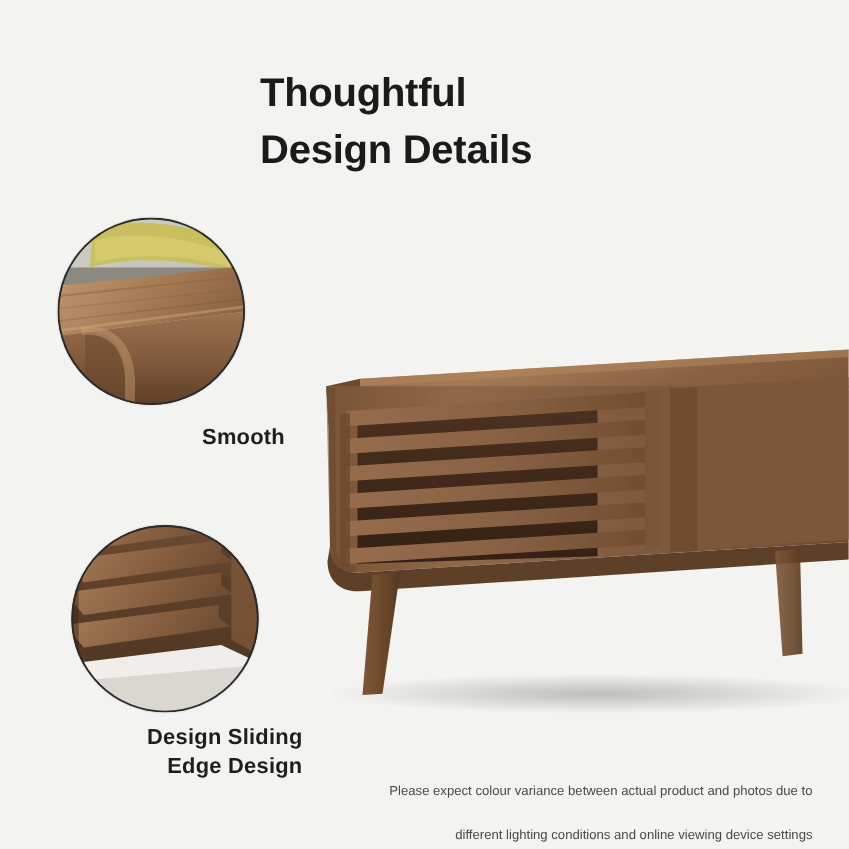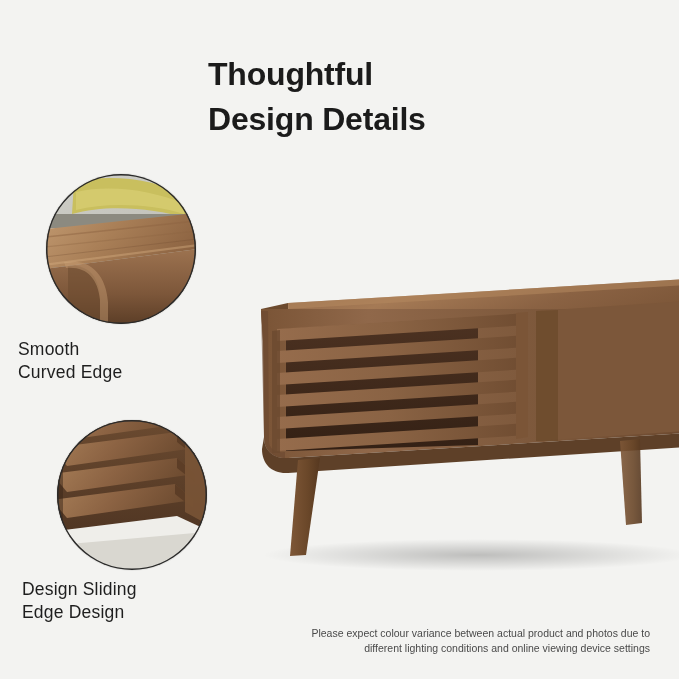--- a/index.html
+++ b/index.html
@@ -51,42 +51,43 @@
     height: 150px;
     border-radius: 50%;
     overflow: hidden;
     box-shadow: 0 0 0 1px rgba(0,0,0,0.05);
   }
   .callout-1 { left: 46px; top: 174px; }
   .callout-2 { left: 57px; top: 420px; }
 
   .caption {
     position: absolute;
-    text-align: left;
+    text-align: right;
     font-size: 17.5px;
     line-height: 23px;
     color: #1e1e1e;
     letter-spacing: 0.2px;
+    font-weight: bold;
   }
   .caption-1 { left: 18px; top: 338px; width: 210px; }
   .caption-2 { left: 22px; top: 578px; width: 220px; }
   .caption .l2 { display: block; }
 
   
   .disclaimer {
     position: absolute;
     left: 240px;
     top: 626px;
     width: 410px;
     font-size: 10.5px;
     line-height: 15px;
     color: #4a4a4a;
     text-align: right;
   }
-  .disclaimer .l2 { display: block; }
+  .disclaimer .l2 { display: block; margin-top: 20px; }
 </style>
 </head>
 <body>
 
 <div class="canvas">
 
   <div class="headline">
     <span>Thoughtful</span>
     <span class="l2">Design Details</span>
   </div>
@@ -209,21 +210,20 @@
         <path d="M18 88 C44 84 60 100 62 128 L62 150 L54 150 L54 126 C52 104 40 92 20 94 Z" fill="#caa076" opacity="0.45"></path>
 
         <path d="M-10 92 L160 70" stroke="#d2aa7f" stroke-width="2.2" opacity="0.45" fill="none"></path>
       </g>
       <circle cx="75" cy="75" r="74.5" fill="none" stroke="#2a2a2a" stroke-width="2"></circle>
     </svg>
   </div>
 
   <div class="caption caption-1">
     <span>Smooth</span>
-    <span class="l2">Curved Edge</span>
   </div>
 
   <div class="callout callout-2">
     <svg width="150" height="150" viewBox="0 0 150 150" xmlns="http://www.w3.org/2000/svg">
       <defs>
         <clipPath id="circ2">
             <circle cx="75" cy="75" r="75"></circle>
           </clipPath>
         <linearGradient id="c2slat" x1="0" y1="0" x2="1" y2="0.2">
           <stop offset="0%" stop-color="#a87f58"></stop>

